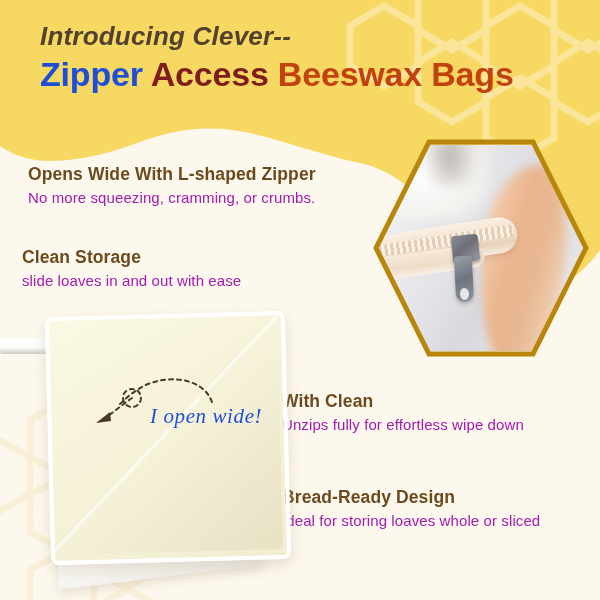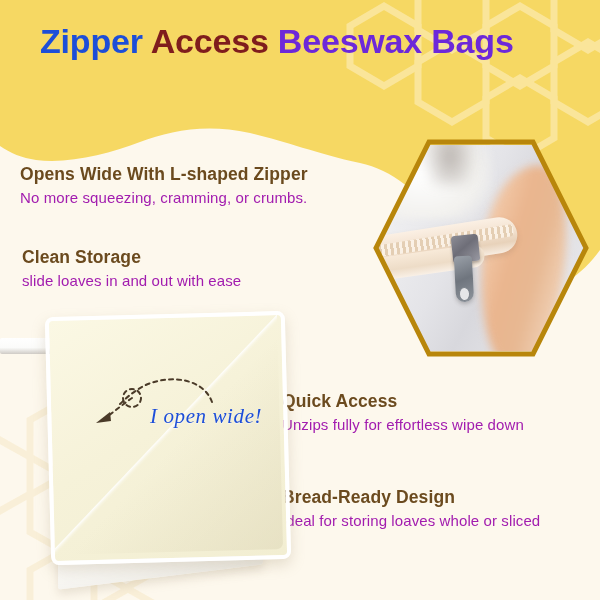--- a/index.html
+++ b/index.html
@@ -25,32 +25,32 @@
   .kicker{
     font-size:26px;font-weight:bold;font-style:italic;color:#51412d;
     letter-spacing:.2px;line-height:1.15;margin:0 0 3px 0;
   }
   .title{
     font-size:34px;font-weight:bold;line-height:1.12;margin:0;
     letter-spacing:-.2px;white-space:nowrap;
   }
   .t-zipper{color:#1d4ed8;}
   .t-access{color:#7f1d1d;}
-  .t-bees{color:#6d28d9;margin-top:20px;}
+  .t-bees{color:#c2410c;margin-top:20px;}
 
   
   .feat{position:absolute;}
   .feat h3{
     margin:0 0 5px 0;font-size:17.5px;font-weight:bold;color:#6b4a1e;
     letter-spacing:.1px;line-height:1.1;
   }
   .feat p{
     margin:0;font-size:15px;color:#a21caf;line-height:1.2;letter-spacing:.1px;
   }
-  #feat-1{left:20px;top:165px;width:360px;}
+  #feat-1{left:28px;top:165px;width:360px;}
   #feat-2{left:22px;top:248px;width:330px;}
   #feat-3{left:282px;top:392px;width:310px;}
   #feat-4{left:282px;top:488px;width:312px;}
 
   
   .hexwrap{position:absolute;left:372px;top:138px;width:218px;height:220px;}
   .hexwrap .border{position:absolute;inset:0;}
   .hexwrap .border polygon{fill:none;stroke:#b8860b;stroke-width:5;}
   .hexclip{
     position:absolute;inset:5px;
@@ -147,20 +147,21 @@
     <polygon points="418,-10 452,-30 486,-10 486,30 452,50 418,30"></polygon>
     <polygon points="418,62 452,42 486,62 486,102 452,122 418,102"></polygon>
     <polygon points="486,26 520,6 554,26 554,66 520,86 486,66"></polygon>
     <polygon points="486,98 520,78 554,98 554,138 520,158 486,138"></polygon>
     <polygon points="554,-10 588,-30 622,-10 622,30 588,50 554,30"></polygon>
     <polygon points="554,62 588,42 622,62 622,102 588,122 554,102"></polygon>
     <polygon points="350,26 384,6 418,26 418,66 384,86 350,66"></polygon>
   </svg>
 
   <div class="head-text">
+    <p class="kicker">Introducing Clever--</p>
     <p class="title"><span class="t-zipper">Zipper</span> <span class="t-access">Access</span> <span class="t-bees">Beeswax Bags</span></p>
   </div>
 
   <div class="hexwrap">
     <div class="hexclip">
       <div class="zimg">
         <div class="z-bg"></div>
         <div class="z-blur1"></div>
         <div class="z-dark"></div>
         <div class="z-hand"></div>
@@ -179,21 +180,21 @@
 
   <div class="feat" id="feat-1">
     <h3>Opens Wide With L-shaped Zipper</h3>
     <p>No more squeezing, cramming, or crumbs.</p>
   </div>
   <div class="feat" id="feat-2">
     <h3>Clean Storage</h3>
     <p>slide loaves in and out with ease</p>
   </div>
   <div class="feat" id="feat-3">
-    <h3>Quick Access</h3>
+    <h3>With Clean</h3>
     <p>Unzips fully for effortless wipe down</p>
   </div>
   <div class="feat" id="feat-4">
     <h3>Bread-Ready Design</h3>
     <p>Ideal for storing loaves whole or sliced</p>
   </div>
 
   <div class="bag">
     <div class="bag-strip"></div>
     <div class="bag-under"></div>

